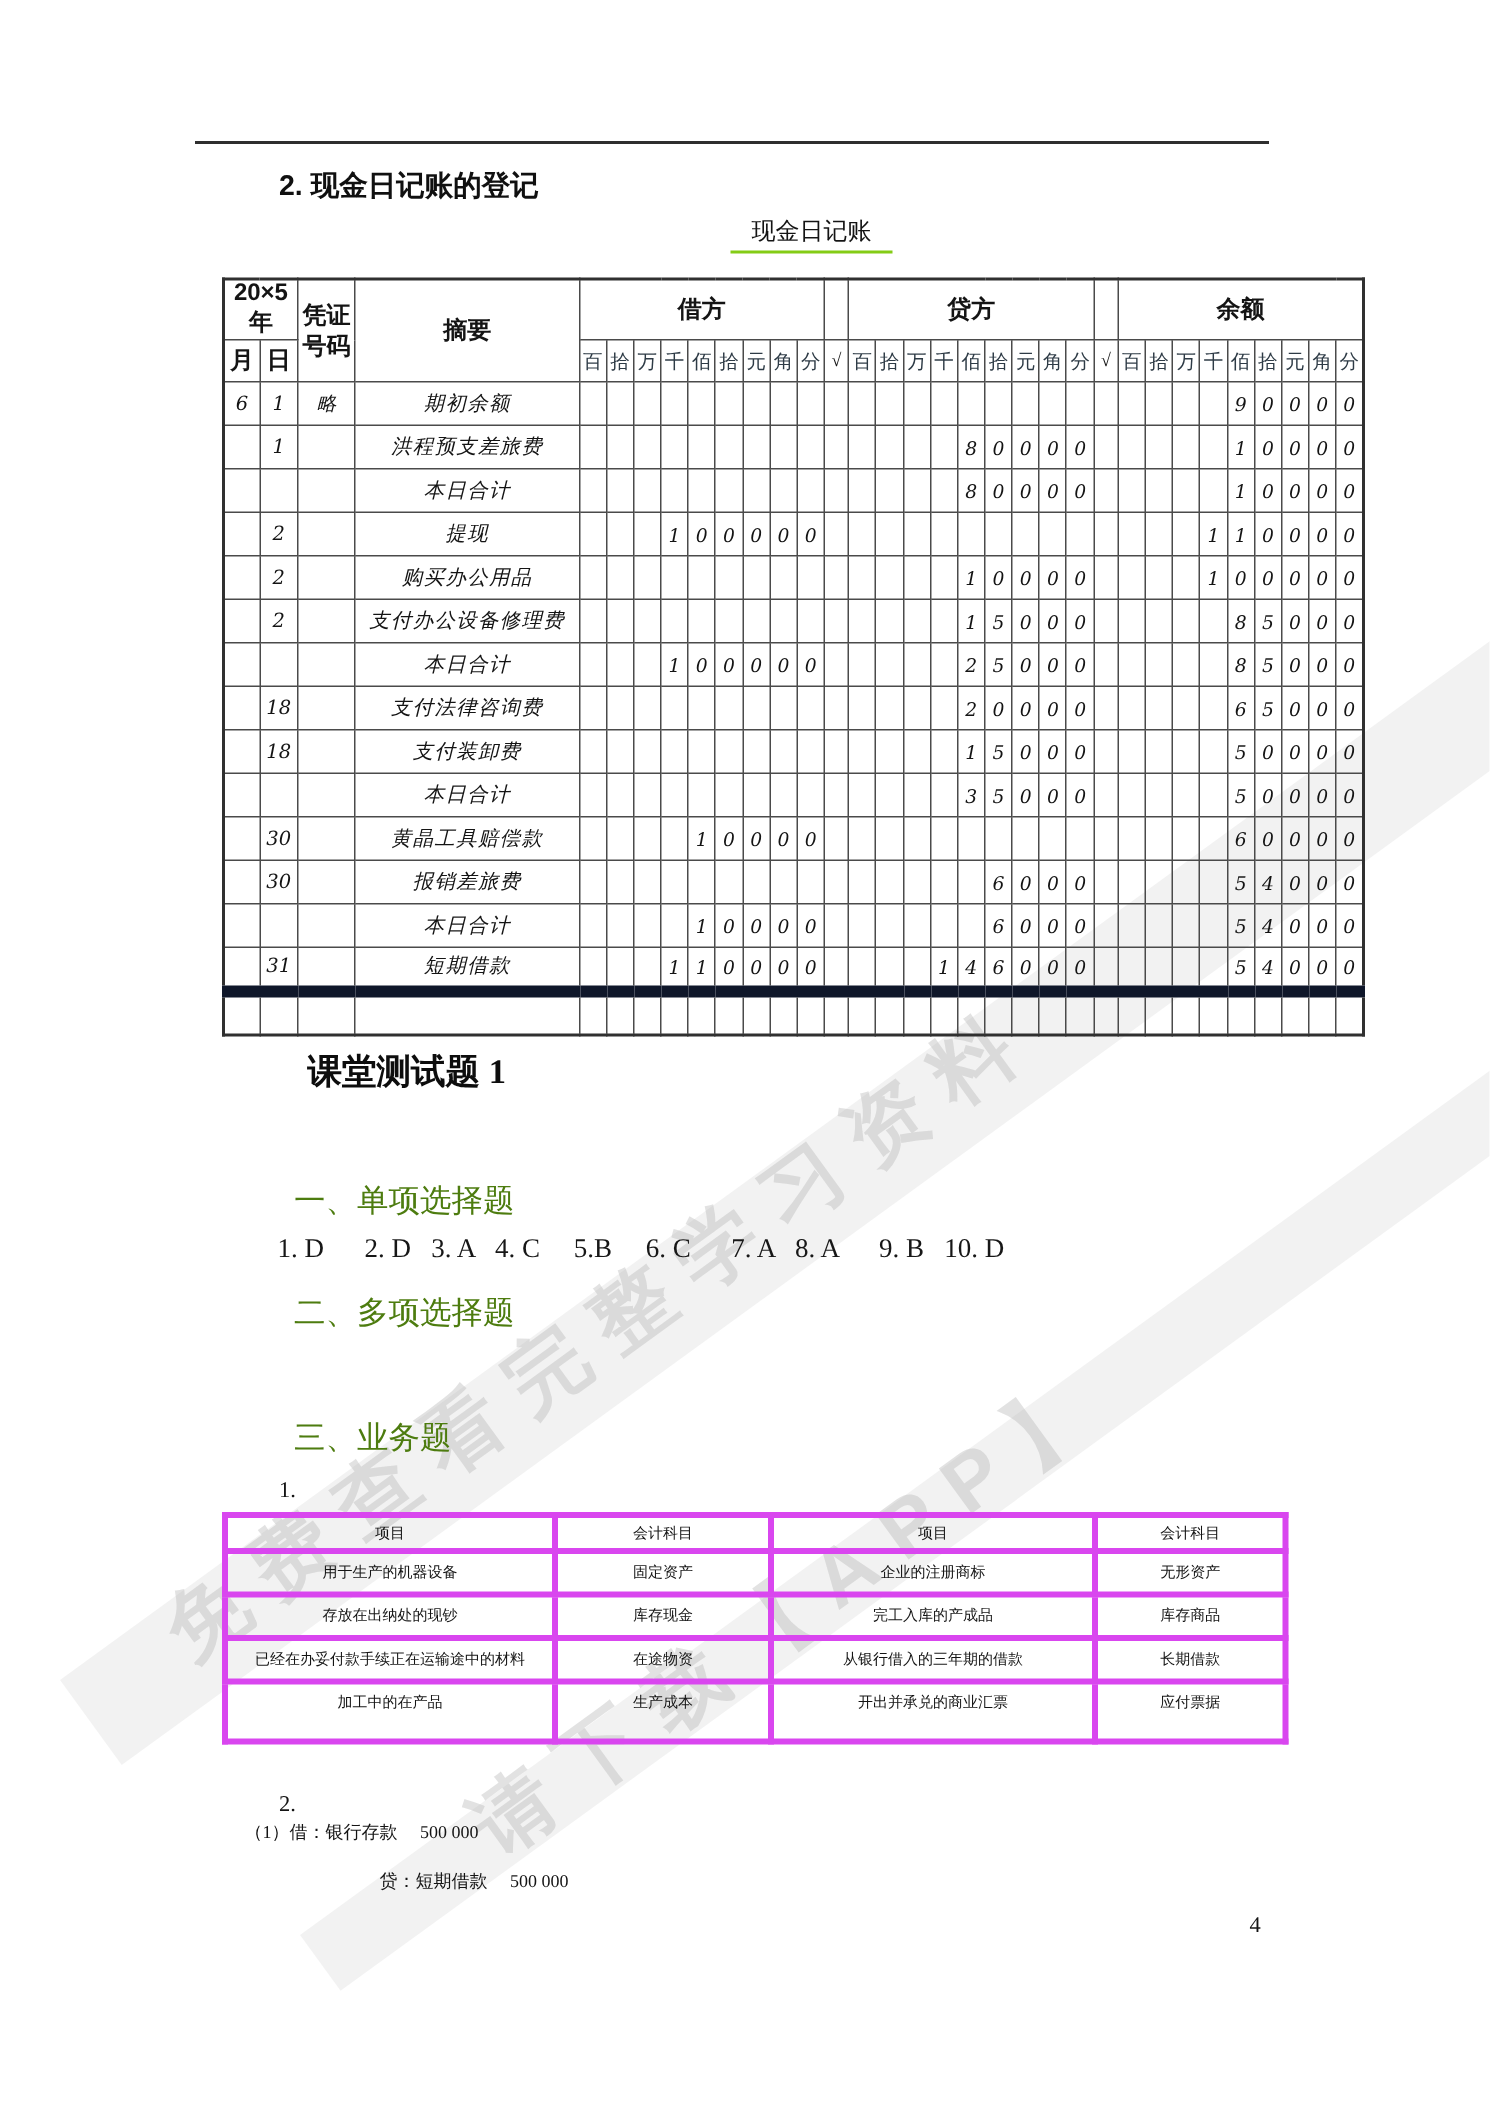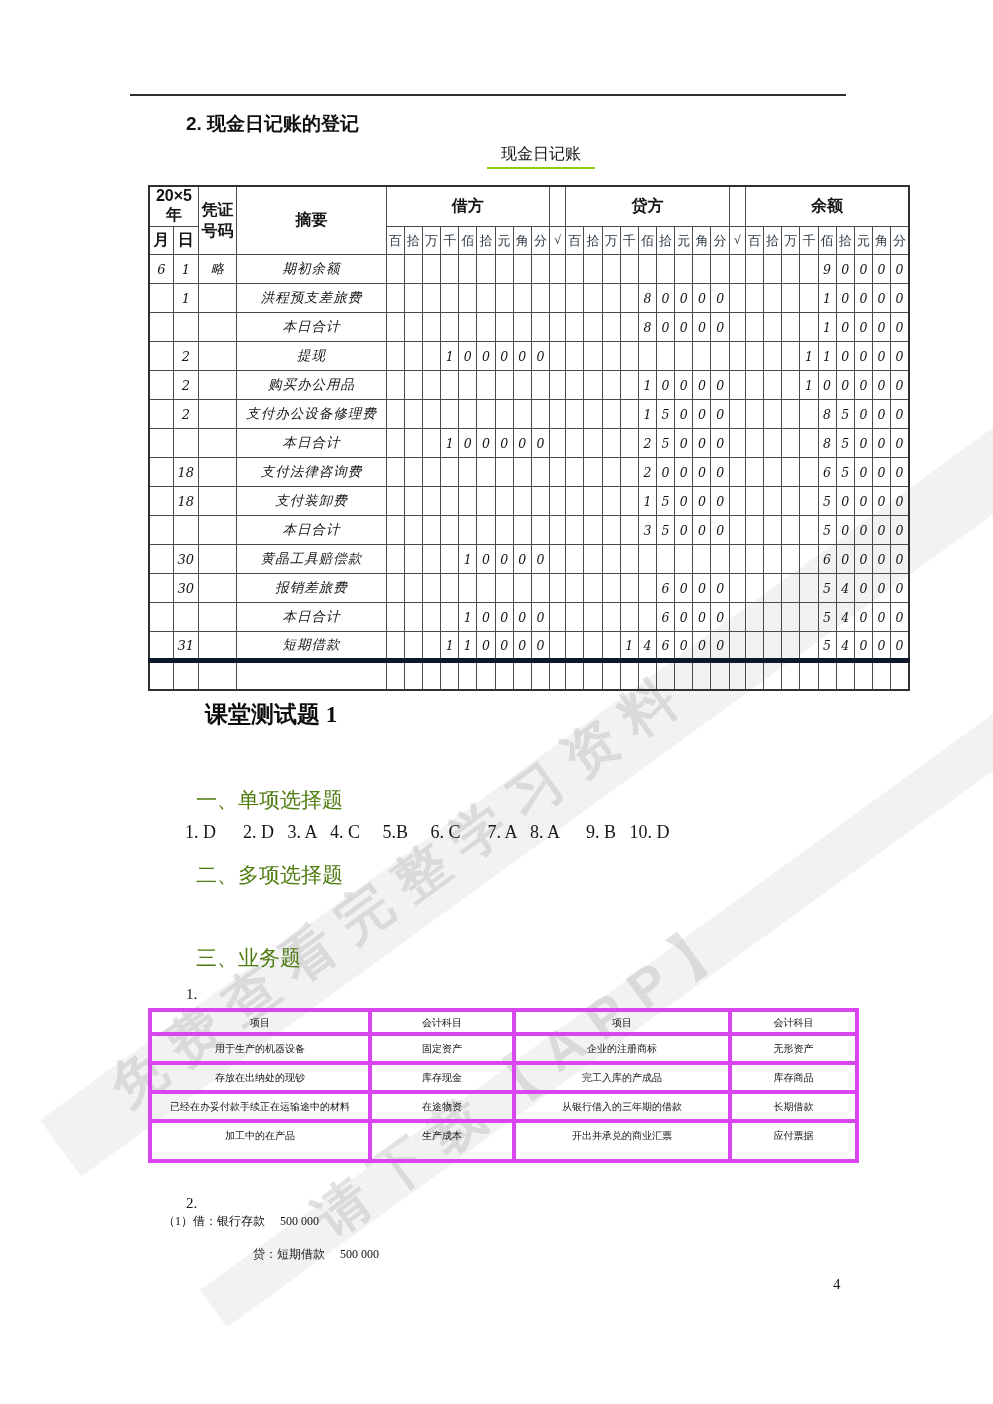--- a/index.html
+++ b/index.html
@@ -56,21 +56,21 @@
   }
   table.journal tr.hrow1 { height:30px; }
   table.journal tr.hrow2 { height:28px; }
   table.journal tr.drow  { height:29px; }
   .journal .hdr  { font-family:"Liberation Sans", sans-serif; font-weight:bold; font-size:16px;margin-left:17px; }
   .journal .dhdr { font-family:"Liberation Sans", sans-serif; font-size:13px; color:#2e3b46; }
   .journal .chk  { font-size:12px; }
   .journal .ital { font-style:italic; font-family:"DejaVu Serif", serif; }
   .journal .sum  { font-size:13.5px; letter-spacing:1px; }
   .journal .dig  { font-size:12.5px; }
-  .journal tr.redline td { border-bottom:5px solid #0f172a; }
+  .journal tr.redline td { border-bottom:8px solid #0f172a; }
 
   
   .quiz-title {
     position:absolute; left:205px; top:699px;
     font-family:Liberation Serif, serif;
     font-weight:bold; font-size:23px; color:#0d0d0d;
   }
   .sub-heading {
     position:absolute;
     font-family:"Liberation Sans", sans-serif;

